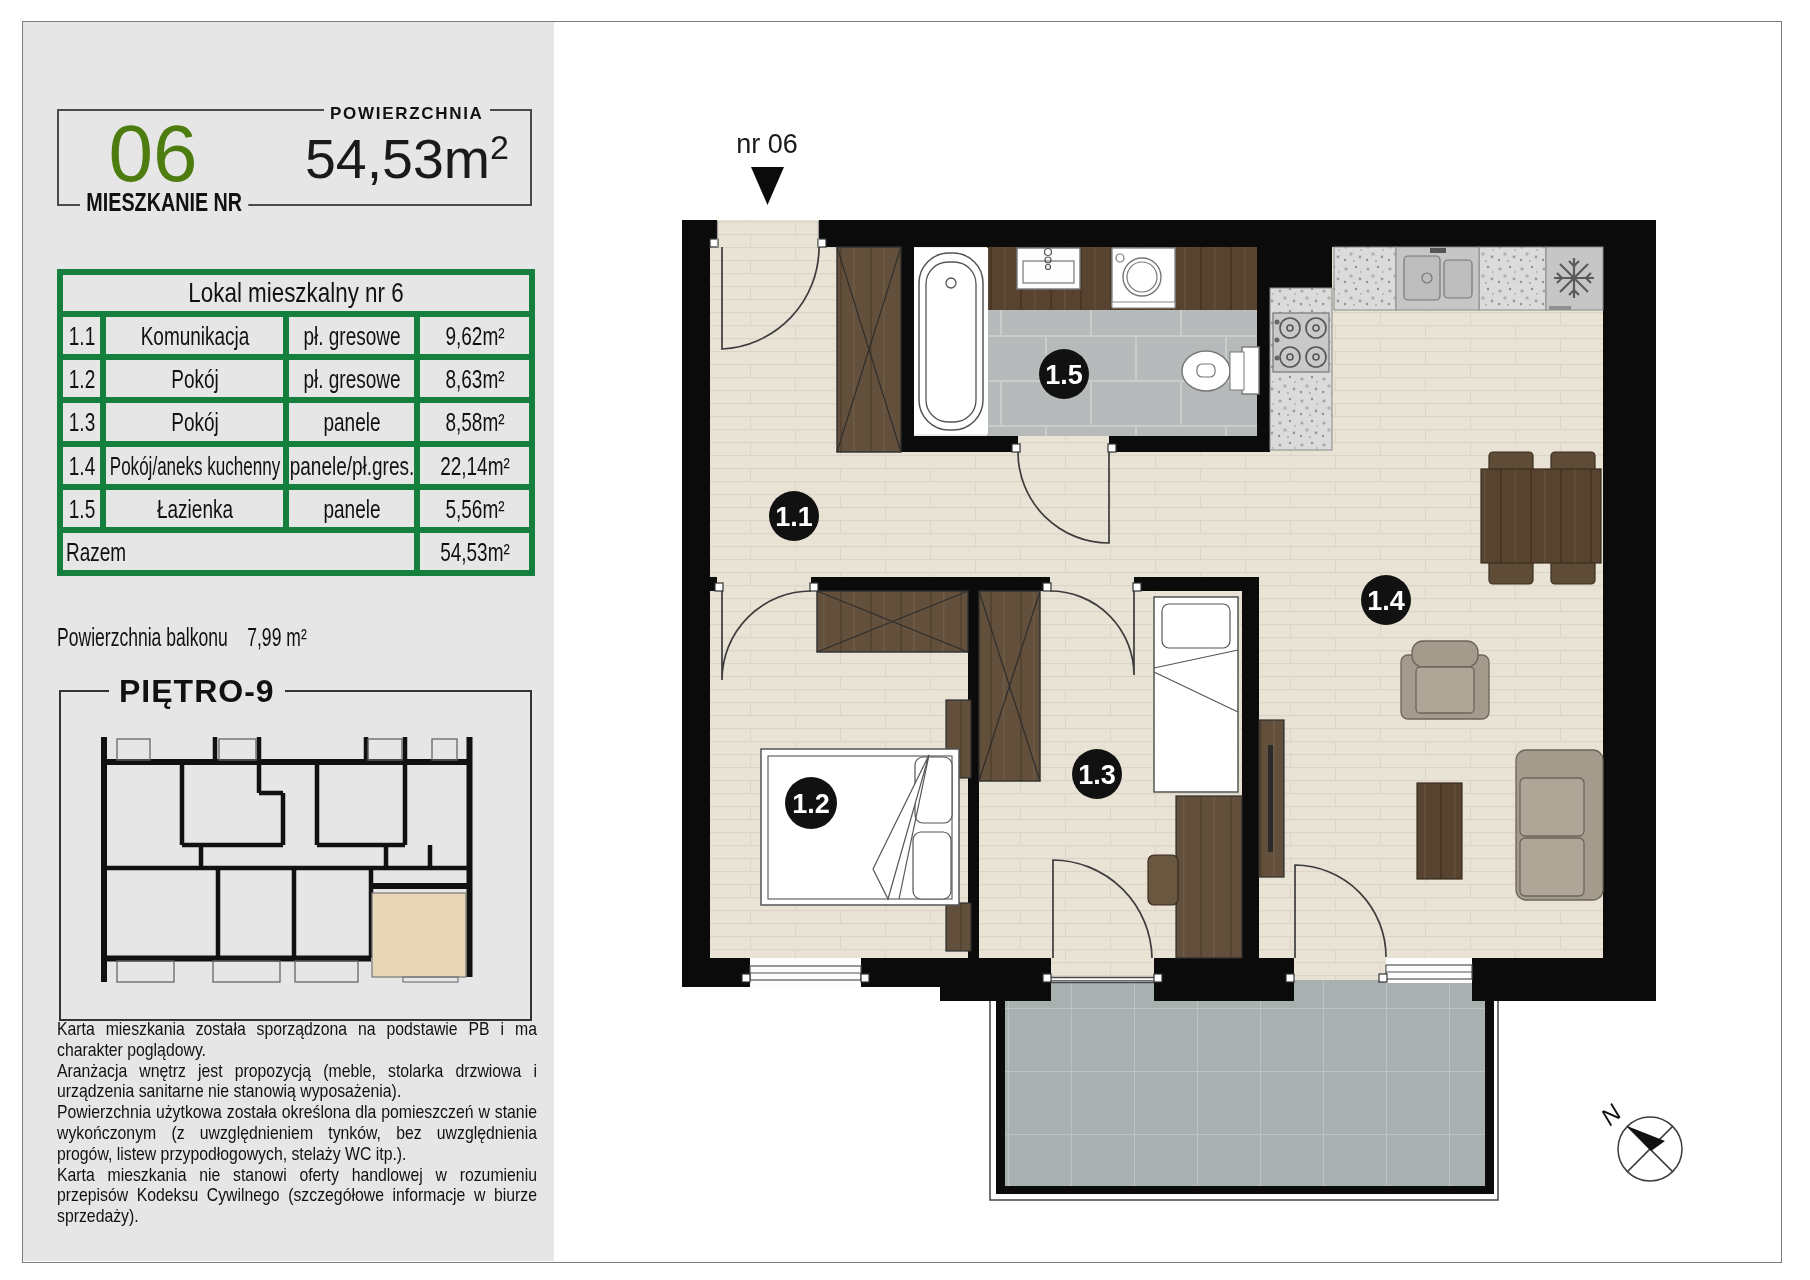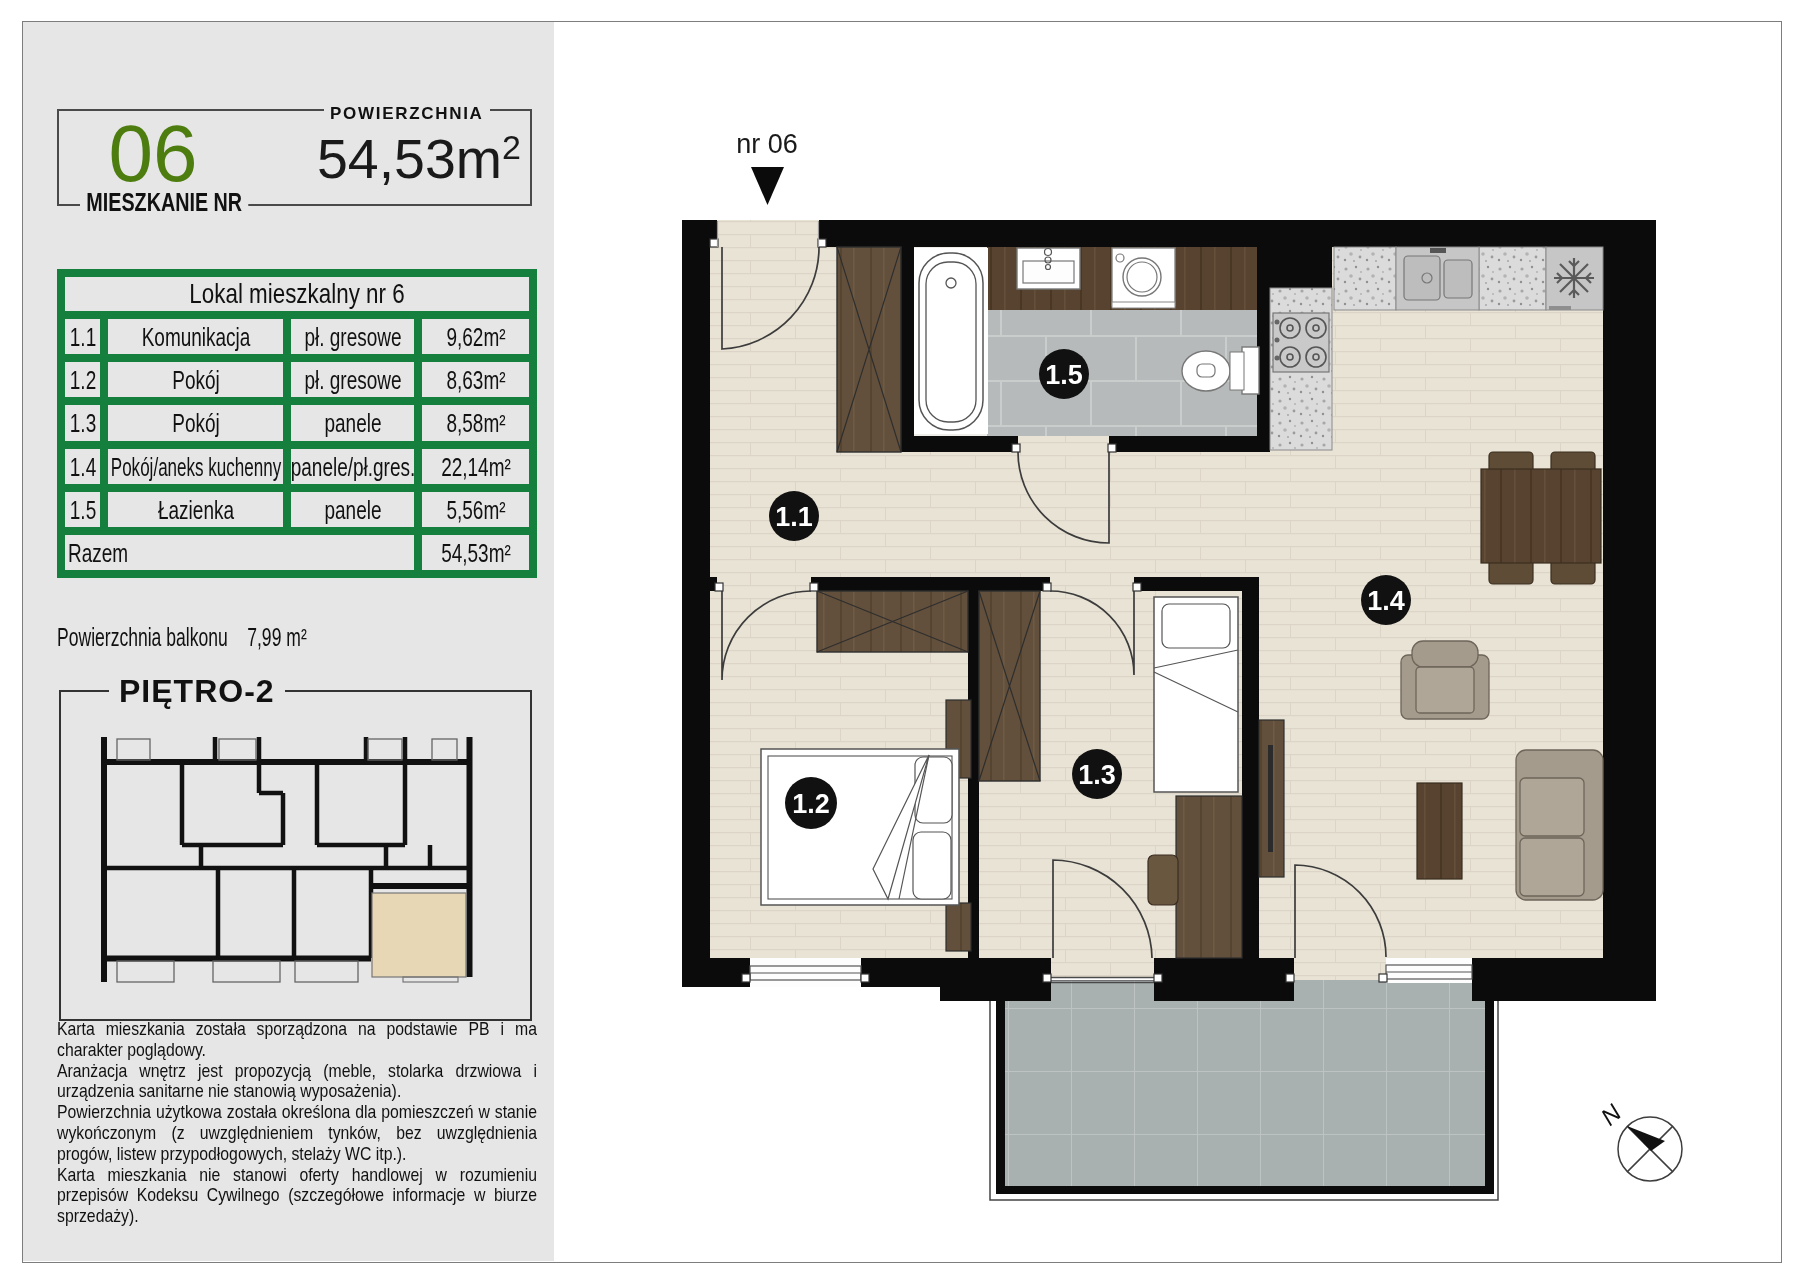--- a/index.html
+++ b/index.html
@@ -6,26 +6,26 @@
   #page{position:relative;width:1810px;height:1280px;background:#fff;overflow:hidden;
         font-family:"Liberation Sans",sans-serif;}
   #border{position:absolute;left:22px;top:21px;width:1758px;height:1240px;border:1px solid #7d7d7d;}
   #side{position:absolute;left:23px;top:22px;width:531px;height:1239px;background:#e6e6e6;}
   .abs{position:absolute;}
   
   #hbox{position:absolute;left:57px;top:109px;width:475px;height:97px;border:2px solid #4a4a4a;box-sizing:border-box;}
   #num06{position:absolute;left:53px;top:114px;width:200px;text-align:center;font-size:80px;line-height:1;color:#4d7c0f;}
   #mieszk{position:absolute;left:80px;top:190px;font-size:25px;line-height:1;font-weight:bold;color:#111;background:#e6e6e6;padding:0 8px;transform:scaleX(0.79);transform-origin:0 50%;}
   #powz{position:absolute;left:324px;top:105px;font-size:17px;line-height:1;font-weight:bold;color:#111;background:#e6e6e6;padding:0 6px;letter-spacing:1.7px;}
-  #area{position:absolute;left:304px;top:131px;width:230px;text-align:center;font-size:55.5px;line-height:56px;color:#1a1a1a;}
+  #area{position:absolute;left:292px;top:131px;width:230px;text-align:center;font-size:55.5px;line-height:56px;color:#1a1a1a;}
   #area .sup{font-size:34px;position:relative;top:-19px;}
   
   table{border-collapse:collapse;table-layout:fixed;}
   #tbl{position:absolute;left:57px;top:269px;width:472px;}
-  #tbl td{border:8px solid #15803d;text-align:center;vertical-align:middle;padding:0;
+  #tbl td{border:6px solid #15803d;text-align:center;vertical-align:middle;padding:0;
           font-size:26px;color:#111;white-space:nowrap;position:relative;margin-top:44px;}
   #tbl .c{position:absolute;left:50%;top:50%;transform:translate(-50%,-50%) scaleX(0.73);white-space:nowrap;}
   #tbl .cw{position:absolute;left:50%;top:50%;transform:translate(-50%,-50%) scaleX(0.655);white-space:nowrap;}
   #tbl .l{position:absolute;left:3px;top:50%;transform:translateY(-50%) scaleX(0.73);transform-origin:0 50%;white-space:nowrap;}
   #balk{position:absolute;left:57px;top:624px;font-size:26px;line-height:1;color:#111;}
   
   #pbox{position:absolute;left:59px;top:690px;width:469px;height:327px;border:2px solid #333;}
   #ptit{position:absolute;left:48px;top:-20px;line-height:1.2;font-size:32px;font-weight:bold;color:#111;background:#e6e6e6;padding:0 10px;letter-spacing:1px;}
   
   #disc{position:absolute;left:57px;top:1019px;width:562px;font-size:18.5px;line-height:20.8px;color:#111;text-align:justify;
@@ -133,21 +133,21 @@
           </td>
           <td>
             <span class="c">54,53m²</span>
           </td>
         </tr>
   </tbody>
     </table>
   <div id="balk"><span class="bk">Powierzchnia balkonu&nbsp;&nbsp;&nbsp;&nbsp;7,99 m²</span></div>
 
   <div id="pbox">
-      <span id="ptit">PIĘTRO-2</span>
+      <span id="ptit">PIĘTRO-9</span>
     </div>
 
   <div id="disc">
     <p>Karta mieszkania została sporządzona na podstawie PB i ma charakter poglądowy.</p>
     <p>Aranżacja wnętrz jest propozycją (meble, stolarka drzwiowa i urządzenia sanitarne nie stanowią wyposażenia).</p>
     <p>Powierzchnia użytkowa została określona dla pomieszczeń w stanie wykończonym (z uwzględnieniem tynków, bez uwzględnienia progów, listew przypodłogowych, stelaży WC itp.).</p>
     <p>Karta mieszkania nie stanowi oferty handlowej w rozumieniu przepisów Kodeksu Cywilnego (szczegółowe informacje w biurze sprzedaży).</p>
   </div>
 
   <svg class="abs" style="left:0;top:0" width="1810" height="1280" viewBox="0 0 1810 1280">

